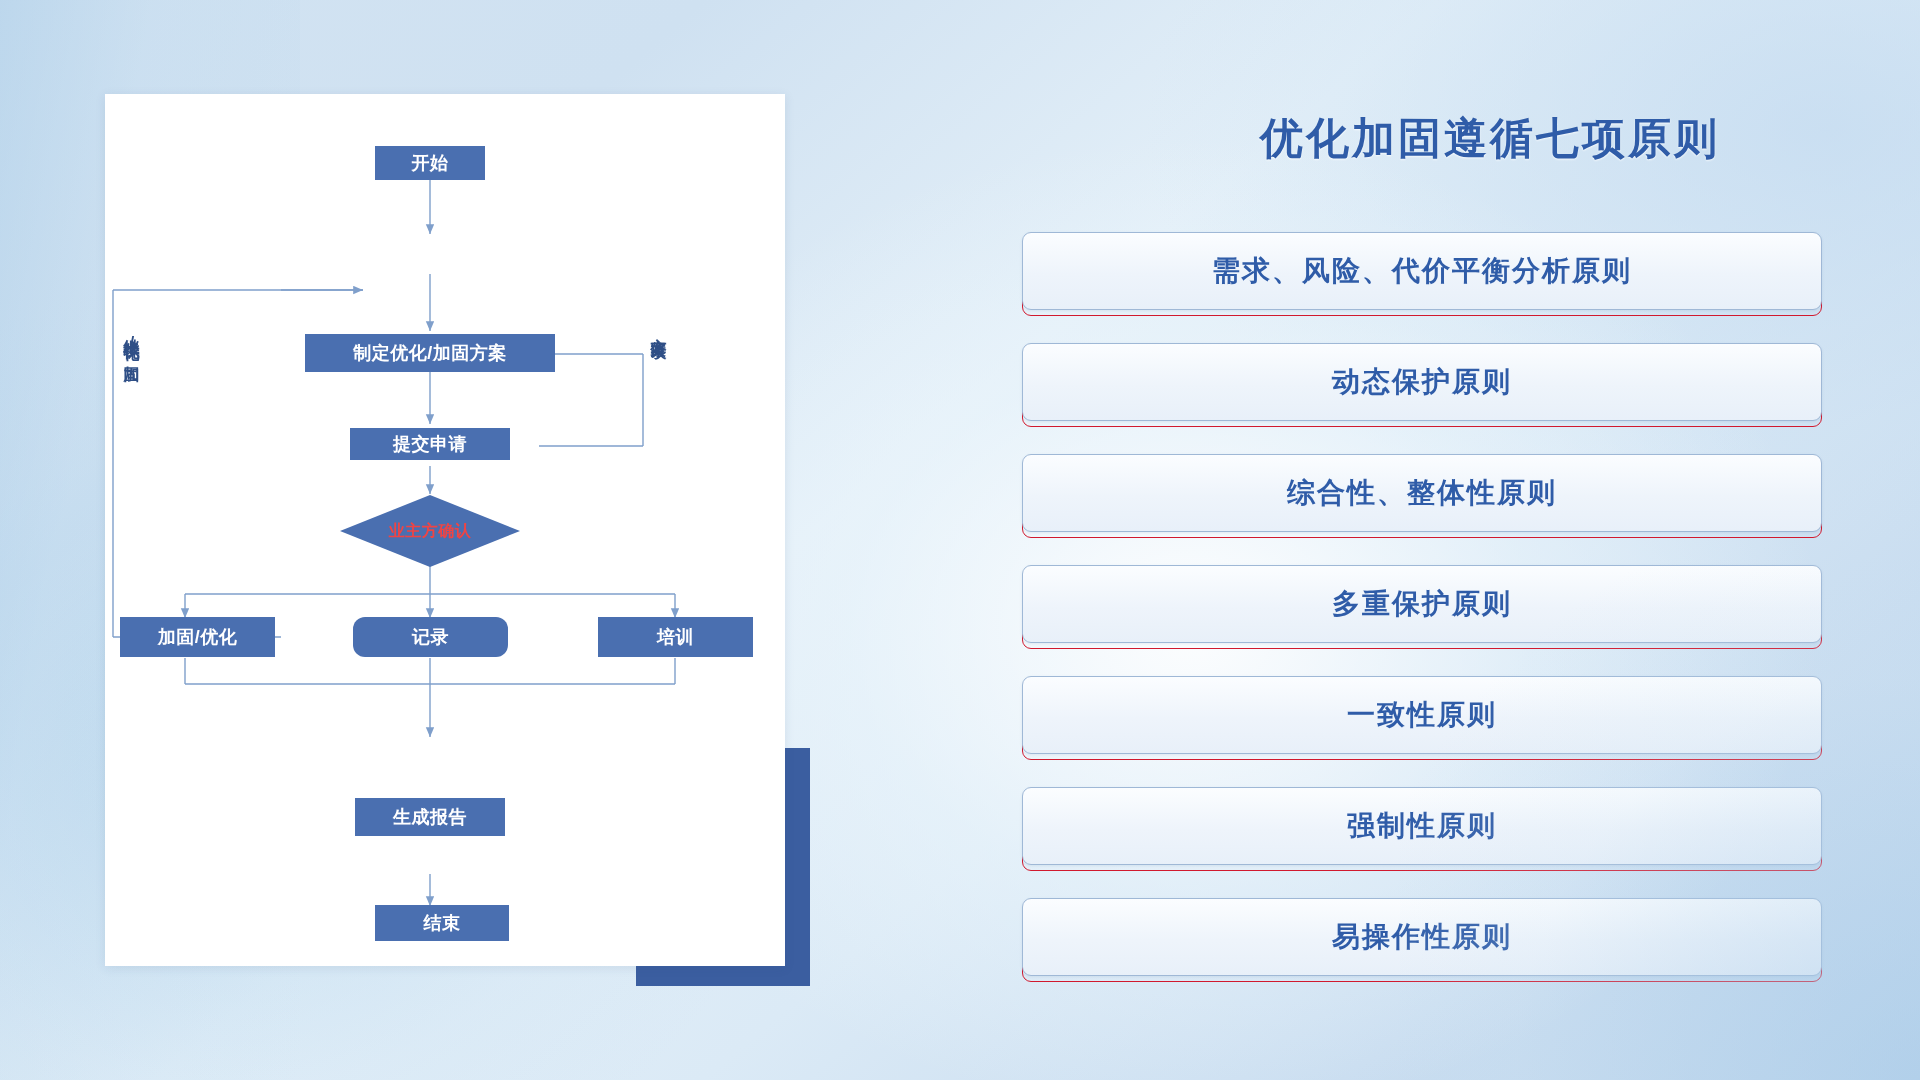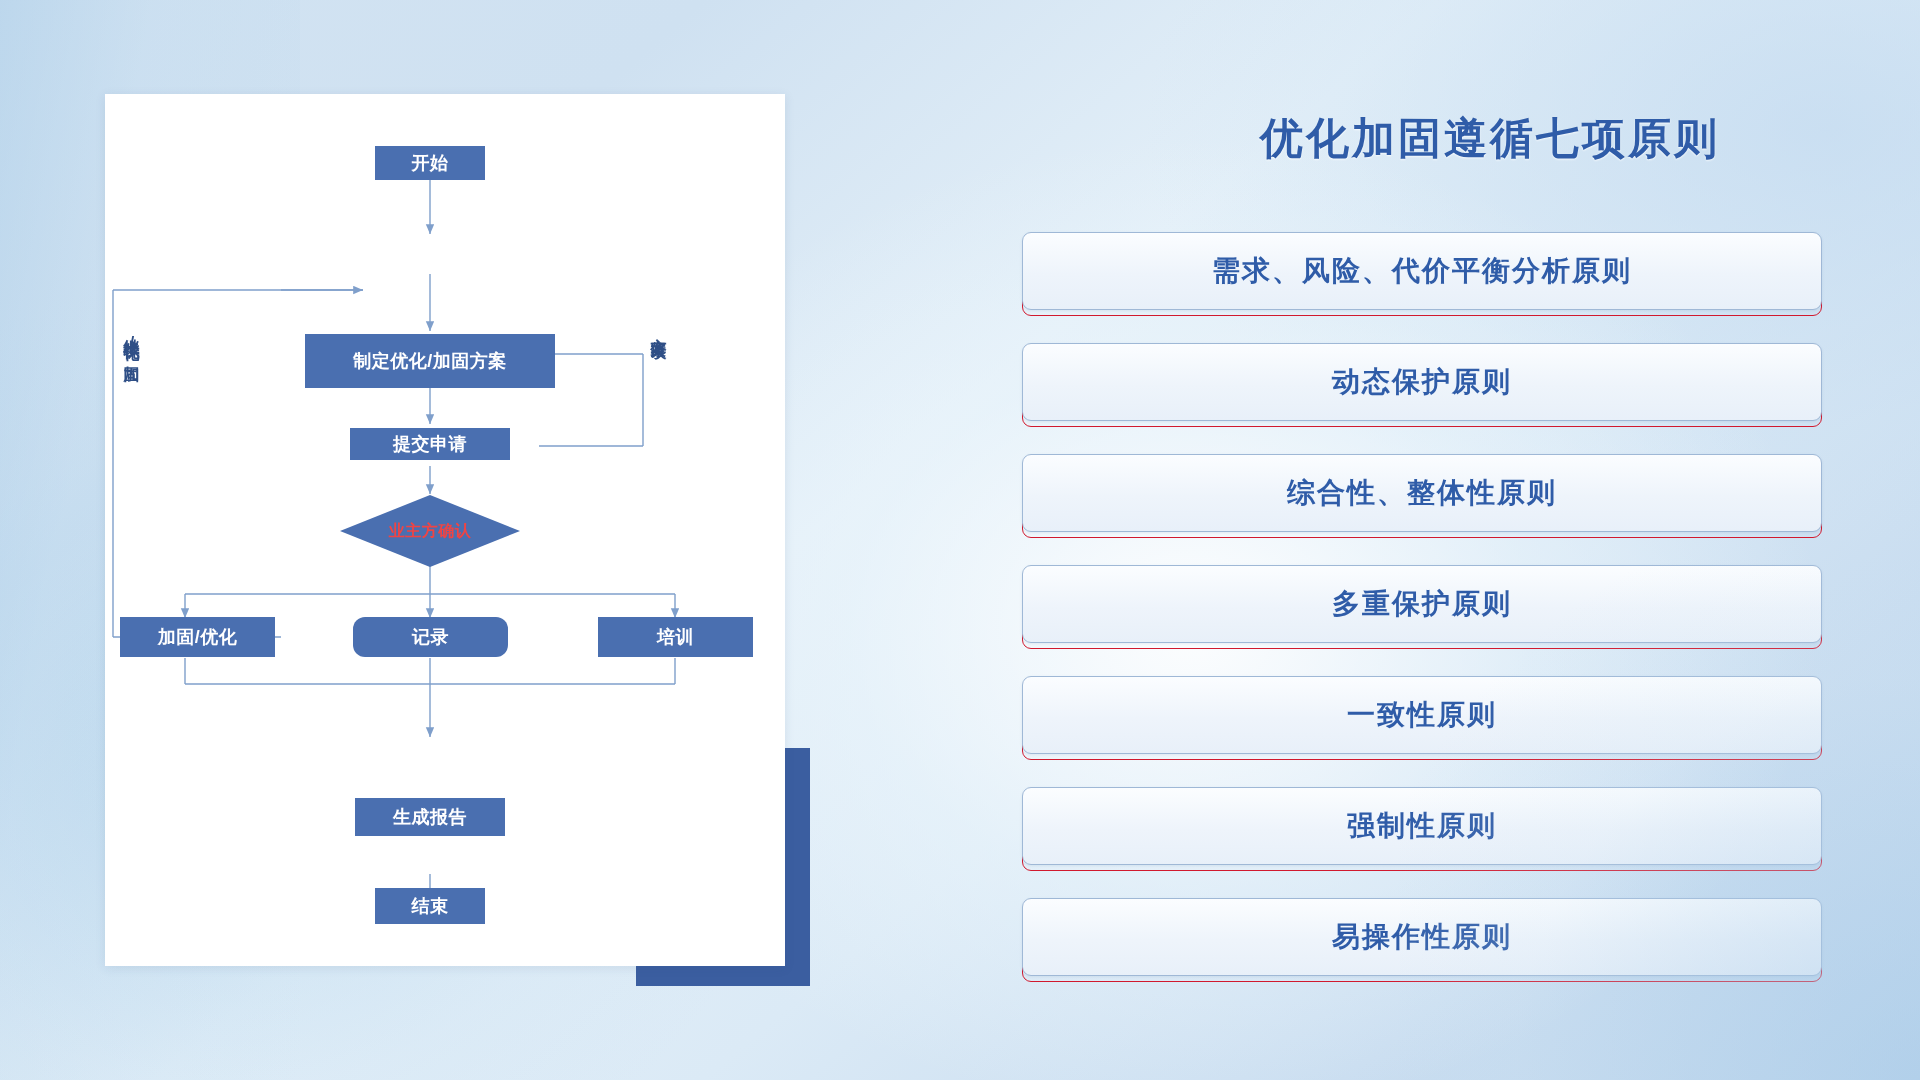--- a/index.html
+++ b/index.html
@@ -223,29 +223,29 @@
 
       <div class="diamond-wrap" style="left:235px; top:401px; width:180px; height:72px;">
         <svg width="180" height="72">
           <polygon points="90,0 180,36 90,72 0,36" fill="#4a6fb0"></polygon>
         </svg>
         <div class="dlabel">业主方确认</div>
       </div>
 
 
       <div class="node" style="left:270px; top:52px; width:110px; height:34px;">开始</div>
-      <div class="node" style="left:200px; top:240px; width:250px; height:54px;">制定优化/加固方案</div>
+      <div class="node" style="left:200px; top:240px; width:250px; height:38px;">制定优化/加固方案</div>
       <div class="node" style="left:245px; top:334px; width:160px; height:32px;">提交申请</div>
 
       <div class="node" style="left:15px; top:523px; width:155px; height:40px;">加固/优化</div>
       <div class="node" style="left:248px; top:523px; width:155px; height:40px;border-radius:12px;">记录</div>
       <div class="node" style="left:493px; top:523px; width:155px; height:40px;">培训</div>
 
       <div class="node" style="left:250px; top:704px; width:150px; height:38px;">生成报告</div>
-      <div class="node" style="left:270px; top:794px; width:110px; height:36px;">结束</div>
+      <div class="node" style="left:270px; top:811px; width:134px; height:36px;">结束</div>
 
       <div class="vlabel" style="left:18px; top:232px; height:180px;">继续优化/加固</div>
       <div class="vlabel" style="left:545px; top:230px; height:140px;">方案修改</div>
     </div>
   </div>
 
   <div class="right-title">优化加固遵循七项原则</div>
 
   <div class="bars">
     <div class="bar-row">

